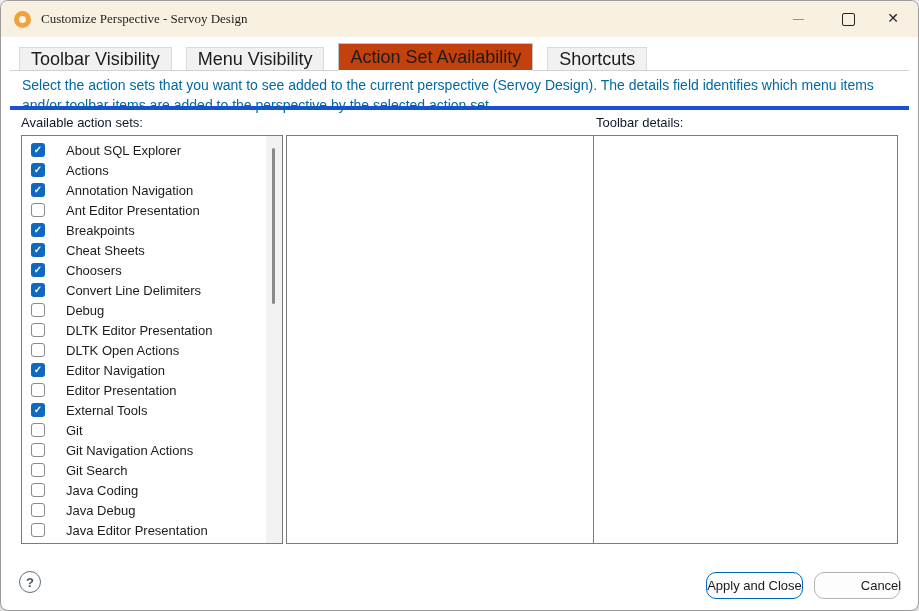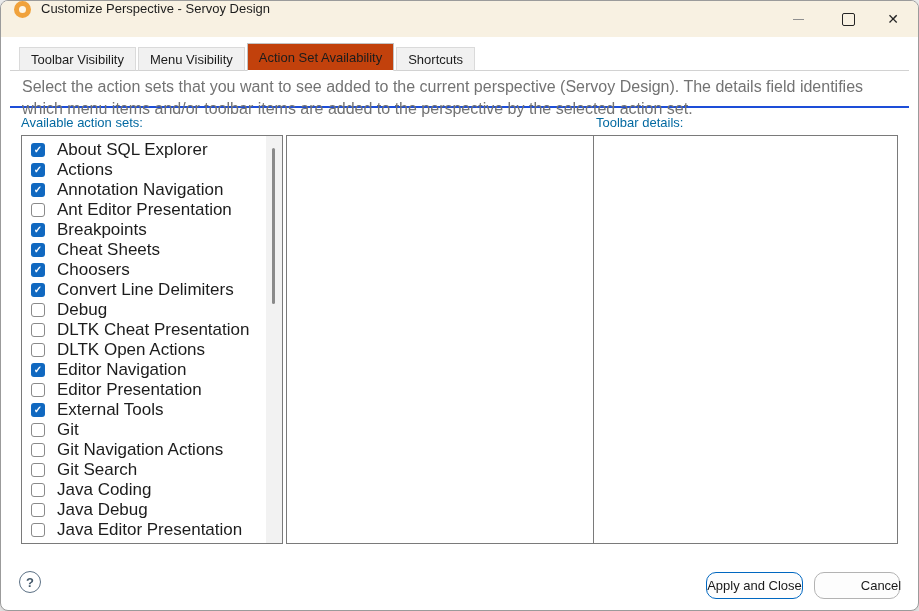--- a/index.html
+++ b/index.html
@@ -11,71 +11,71 @@
   html,body{margin:0;padding:0;background:#f0f0f0;font-family:"Liberation Sans",sans-serif;}
   .dialog{
     position:relative;width:919px;height:611px;box-sizing:border-box;
     background:#ffffff;border:1px solid #9b9b9b;border-radius:8px;
     overflow:hidden;box-shadow:0 3px 10px rgba(0,0,0,.18);
     color:#1c1c1c;
   }
   
   .titlebar{
     position:absolute;top:0;left:0;right:0;height:36px;
-    background:var(--titlebar);display:flex;
+    background:var(--titlebar);display:flex;align-items:center;font-family:Liberation Serif, serif;
   }
   .app-icon{
     width:17px;height:17px;margin-left:13px;border-radius:50%;
     box-sizing:border-box;border:5px solid #f0a23c;background:#fdf6e8;
   }
   .win-title{margin-left:10px;font-size:13px;color:#1d1d1d;}
   .win-btn{position:absolute;top:0;height:36px;width:30px;display:flex;align-items:center;justify-content:center;cursor:default;}
   .wb-min{left:782px;}
   .wb-max{left:832px;}
   .wb-close{left:877px;}
   .glyph-min{width:11px;height:1px;background:#8f8f8f;}
   .glyph-max{width:11px;height:11px;border:1.4px solid #242424;border-radius:2px;}
   .glyph-close{font-size:14px;color:#242424;line-height:1;}
   
   .tab-underline{position:absolute;top:69px;left:9px;right:9px;height:1px;background:#d2d2d2;z-index:0;}
   .tabbar{position:absolute;top:42px;left:9px;right:9px;height:28px;display:flex;align-items:flex-end;padding-left:9px;z-index:1;}
   .tab{
-    box-sizing:border-box;height:24px;padding:0 11px;margin-right:2px;
-    display:flex;align-items:center;font-size:13px;
+    box-sizing:border-box;height:24px;padding:0 11px;margin-right:14px;
+    display:flex;align-items:center;font-size:18px;
     background:#f1f1f1;border:1px solid #dadada;border-bottom:1px solid #d2d2d2;
     white-space:nowrap;cursor:default;
   }
   .tab.active{
     height:28px;background:#c2410c;border:1px solid #c3c3c3;border-bottom:1px solid #ffffff;
   }
   
   .desc{
     position:absolute;top:70px;left:9px;right:9px;height:30px;
-    padding:5px 12px 0;border-bottom:2px solid #1d4ed8;
-    font-size:16px;line-height:1.4;color:#737373;background:#fff;
-  }
-  
-  .col-label{position:absolute;top:114px;font-size:13px;color:#0369a1;white-space:nowrap;}
+    padding:5px 12px 0;border-bottom:4px solid #1d4ed8;
+    font-size:14px;line-height:1.4;color:#0369a1;background:#fff;
+  }
+  
+  .col-label{position:absolute;top:114px;font-size:13px;color:#0f172a;white-space:nowrap;}
   .cl-available{left:20px;}
   .cl-menubar{left:287px;margin-top:20px;}
   .cl-toolbar{left:595px;}
   
   .list-box{
     position:absolute;left:20px;top:134px;width:262px;height:409px;
     box-sizing:border-box;border:1px solid var(--box-border);background:#fff;overflow:hidden;
   }
   .list-inner{position:absolute;top:0;left:0;right:16px;bottom:0;padding-top:4px;}
   .row{height:20px;display:flex;align-items:center;padding-left:9px;cursor:default;}
   .cb{
     width:14px;height:14px;box-sizing:border-box;border-radius:3px;flex:0 0 14px;
     display:flex;align-items:center;justify-content:center;
     background:#fff;border:1px solid #8a8a8a;
   }
   .cb.checked{background:var(--accent);border:none;color:#fff;font-size:10px;font-weight:bold;line-height:1;}
-  .row-label{margin-left:12px;font-size:17px;white-space:nowrap;}
+  .row-label{margin-left:21px;font-size:13px;white-space:nowrap;}
   .sb-track{position:absolute;top:0;right:0;bottom:0;width:16px;background:#f2f2f2;}
   .sb-thumb{position:absolute;top:12px;right:7px;width:3px;height:156px;background:#8a8a8a;border-radius:2px;}
   
   .details-box{
     position:absolute;left:285px;top:134px;width:612px;height:409px;
     box-sizing:border-box;border:1px solid var(--box-border);background:#fff;
   }
   .details-divider{position:absolute;left:306px;top:0;bottom:0;width:1px;background:var(--box-border);}
   
   .help-btn{
@@ -157,21 +157,21 @@
         <div class="row">
           <span class="cb checked">✓</span>
           <span class="row-label">Convert Line Delimiters</span>
         </div>
         <div class="row">
           <span class="cb"></span>
           <span class="row-label">Debug</span>
         </div>
         <div class="row">
           <span class="cb"></span>
-          <span class="row-label">DLTK Cheat Presentation</span>
+          <span class="row-label">DLTK Editor Presentation</span>
         </div>
         <div class="row">
           <span class="cb"></span>
           <span class="row-label">DLTK Open Actions</span>
         </div>
         <div class="row">
           <span class="cb checked">✓</span>
           <span class="row-label">Editor Navigation</span>
         </div>
         <div class="row">

